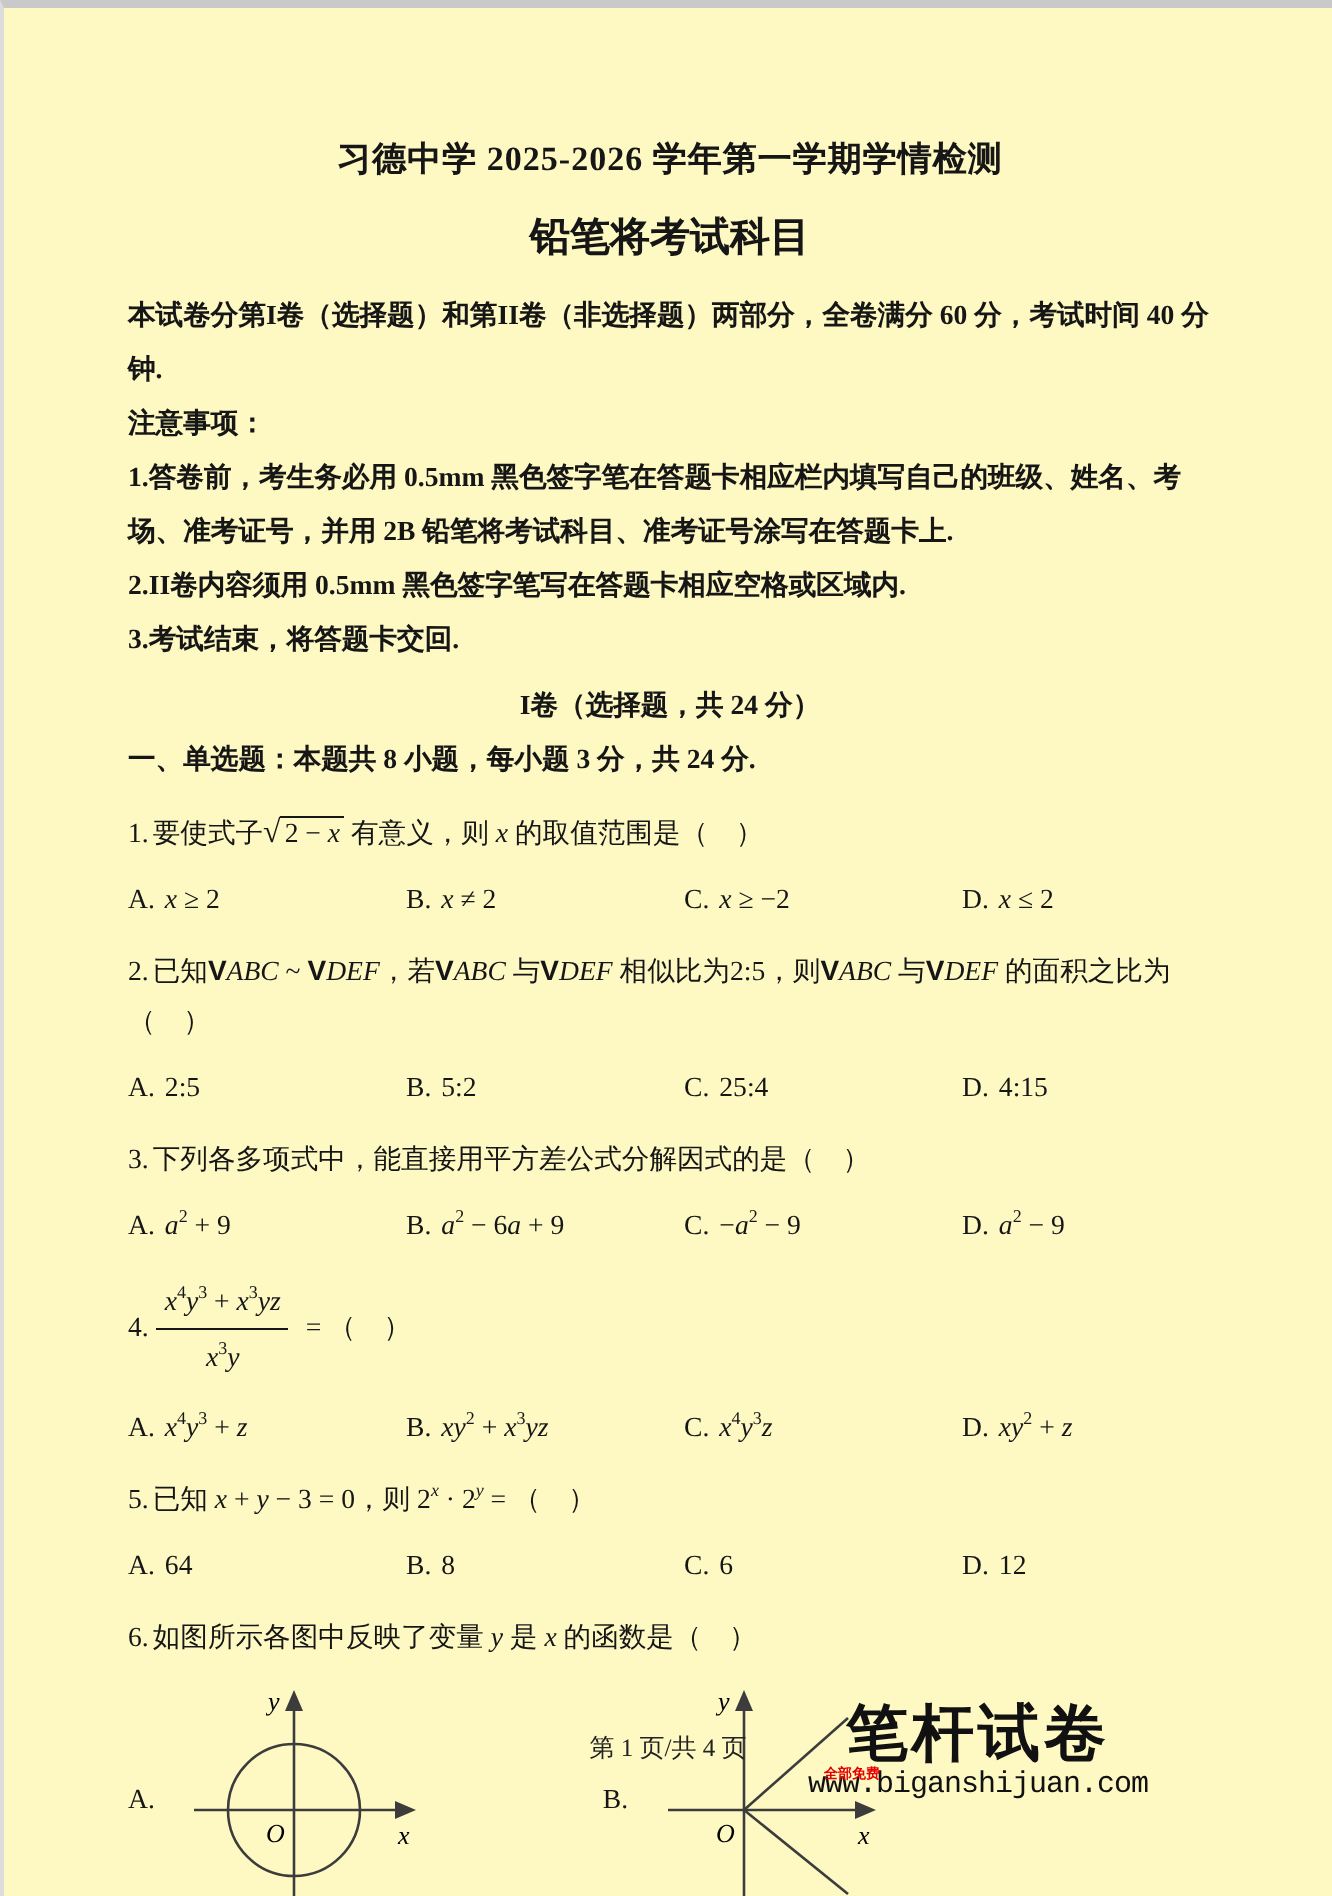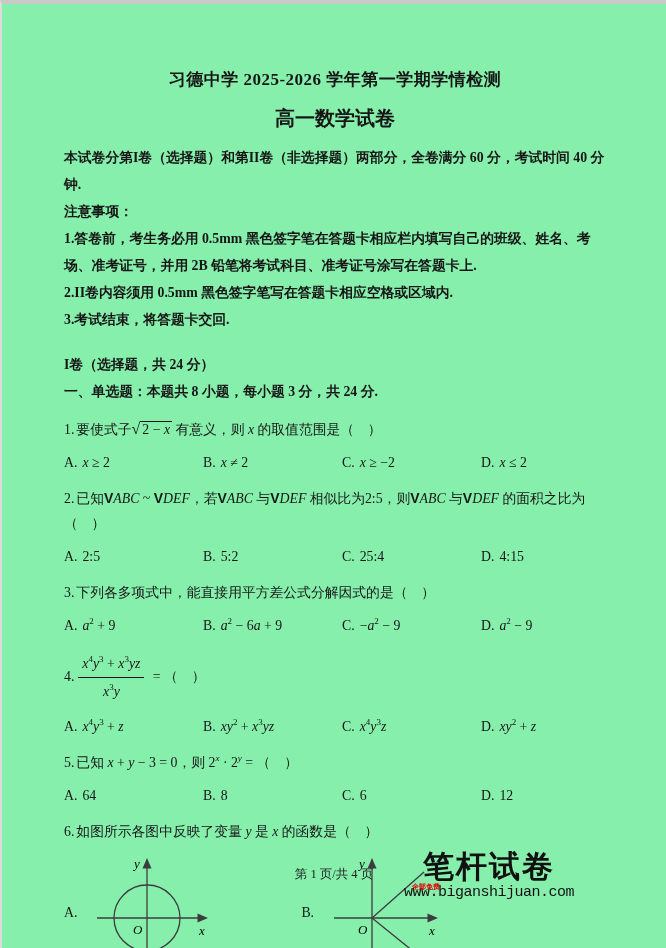--- a/index.html
+++ b/index.html
@@ -1,31 +1,31 @@
 <!DOCTYPE html>
 <html><head>
 <meta charset="utf-8">
 <style>
   html,body{margin:0;padding:0;background:#ffffff;}
   .page{
     position:relative;
     width:666px;height:948px;
     box-sizing:border-box;
-    background:#86efac;
+    background:#fef9c3;
     border-top:4px solid #c9c9c9;
     border-left:2px solid #dcdcdc;
     overflow:hidden;
     font-family:"Liberation Serif", serif;
     color:#161616;
   }
   .content{padding:64px 60px 0 62px;}
   h1.title{font-size:17px;font-weight:bold;text-align:center;margin:0 0 14px;letter-spacing:.5px;}
   h2.subtitle{font-size:20px;font-weight:bold;text-align:center;margin:0 0 12px;}
   p.fm{font-size:13.8px;font-weight:bold;line-height:27px;margin:0;}
-  p.fm.center{text-align:left;margin-top:18px;}
+  p.fm.center{text-align:center;margin-top:6px;}
   .q{margin-top:4px;}
   .stem{font-size:13.8px;line-height:25px;margin:11px 0 0;}
   .qnum{margin-right:2px;}
   .opts{display:flex;font-size:13.8px;line-height:24px;margin:9px 0 0;}
   .opt{width:139px;white-space:nowrap;}
   .opt:last-child{width:auto;}
   .opt .lbl{margin-right:5px;}
   i{font-family:"Liberation Serif", serif;font-style:italic;}
   sup{font-size:9px;line-height:0;vertical-align:6px;}
   .sqrt{white-space:nowrap;}
@@ -52,21 +52,21 @@
   .wm-badge{position:absolute;left:16px;top:34px;font-size:7px;font-weight:bold;color:#e60000;
     line-height:7px;}
 </style>
 </head>
 <body>
 
 <div class="page">
   <div class="content">
 
     <h1 class="title">习德中学 2025-2026 学年第一学期学情检测</h1>
-    <h2 class="subtitle">高一数学试卷</h2>
+    <h2 class="subtitle">铅笔将考试科目</h2>
 
     <p class="fm">本试卷分第I卷（选择题）和第II卷（非选择题）两部分，全卷满分 60 分，考试时间 40 分钟.</p>
     <p class="fm">注意事项：</p>
     <p class="fm">1.答卷前，考生务必用 0.5mm 黑色签字笔在答题卡相应栏内填写自己的班级、姓名、考场、准考证号，并用 2B 铅笔将考试科目、准考证号涂写在答题卡上.</p>
     <p class="fm">2.II卷内容须用 0.5mm 黑色签字笔写在答题卡相应空格或区域内.</p>
     <p class="fm">3.考试结束，将答题卡交回.</p>
 
     <p class="fm center">I卷（选择题，共 24 分）</p>
     <p class="fm">一、单选题：本题共 8 小题，每小题 3 分，共 24 分.</p>
 

